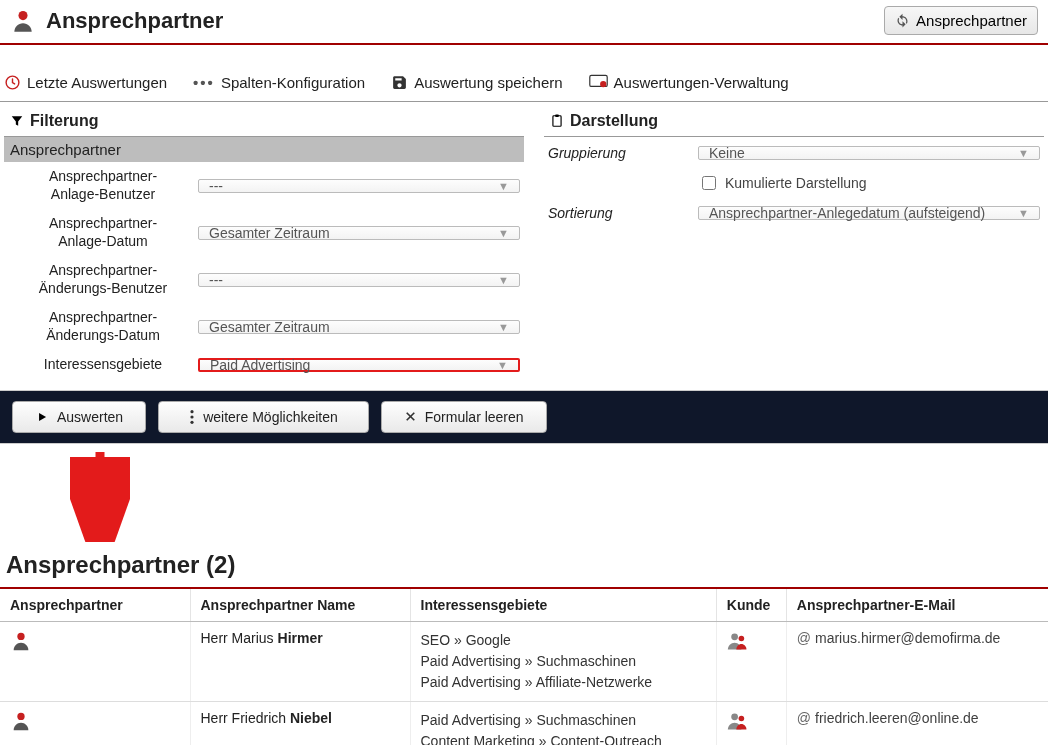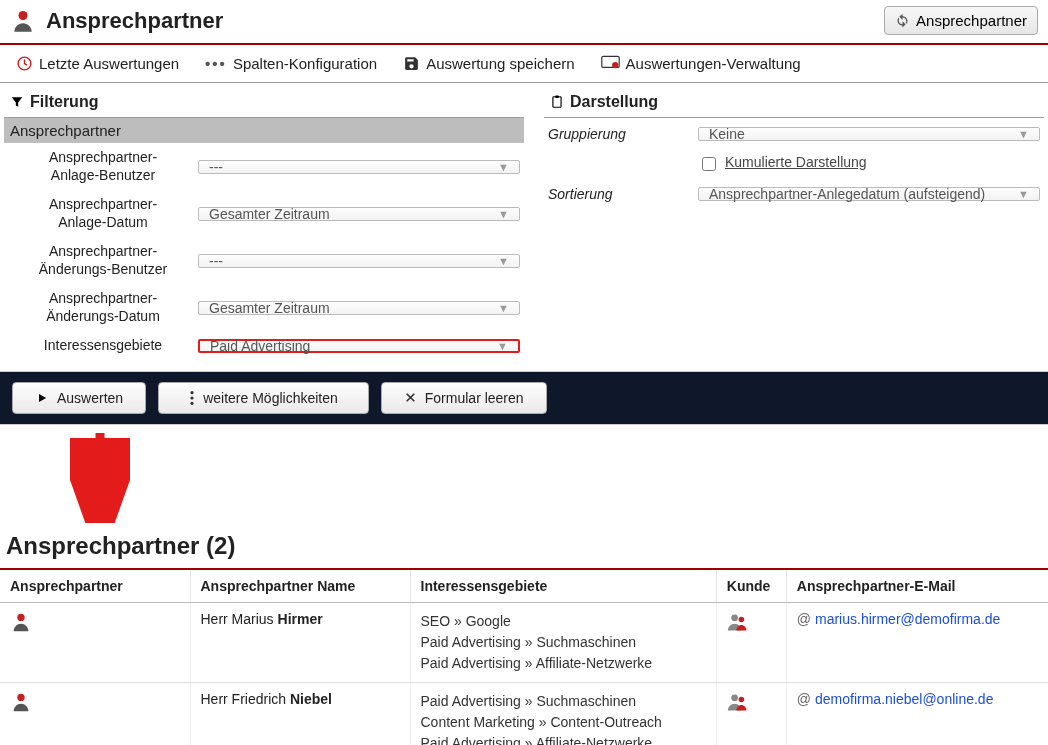--- a/index.html
+++ b/index.html
@@ -30,23 +30,24 @@
     padding: 5px 10px;
     font-size: 15px;
     cursor: pointer;
     display: flex;
     align-items: center;
     gap: 6px;
   }
   .toolbar {
     display: flex;
     gap: 26px;
-    padding: 10px 16px;
+    padding: 10px 4px;
     border-bottom: 1px solid #999;
     align-items: center;
+    margin-top: 19px;
   }
   .toolbar-item {
     display: flex;
     align-items: center;
     gap: 6px;
     cursor: pointer;
     color: #222;
     font-size: 15px;
   }
   .cols {
@@ -108,25 +109,25 @@
     align-items: center;
     padding: 8px 4px;
   }
   .pres-label {
     flex: 0 0 150px;
     font-size: 14px;
     font-style: italic;
   }
   .checkbox-row {
     display: flex;
+    align-items: center;
     gap: 6px;
     padding: 4px 0 4px 154px;
     color: #444;
     font-size: 14px;
-    text-decoration: underline;
   }
   .action-bar {
     margin-top: 10px;
     background: #0f172a;
     border-top: 1px solid #ccc;
     border-bottom: 1px solid #ccc;
     padding: 10px 12px;
     display: flex;
     gap: 12px;
   }
@@ -167,21 +168,21 @@
   }
   table.results th:last-child { border-right: none; }
   table.results td {
     vertical-align: top;
     padding: 8px 10px;
     font-size: 14px;
     border-bottom: 1px solid #ddd;
     border-right: 1px solid #eee;
   }
   table.results td:last-child { border-right: none; }
-  .email-link { color: #1d4ed8; text-decoration: none; }
+  .email-link { color: #404040; text-decoration: none; }
   .interests-line { line-height: 1.5; color:#333; }
   .at-sym { color:#666; margin-right:4px; }
   .svg-icon { flex-shrink:0; }
   input[type=checkbox]{ width:14px; height:14px; }
 </style>
 </head>
 <body>
 
 <div class="header">
   <svg class="svg-icon" width="26" height="26" viewBox="0 0 24 24">
@@ -377,16 +378,16 @@
           <div class="interests-line">Paid Advertising » Suchmaschinen</div>
           <div class="interests-line">Content Marketing » Content-Outreach</div>
           <div class="interests-line">Paid Advertising » Affiliate-Netzwerke</div>
         </td>
     <td><svg width="22" height="22" viewBox="0 0 26 24">
             <circle cx="9" cy="7" r="4" fill="#888"></circle>
             <path d="M1 22c0-4.4 3.6-8 8-8s8 3.6 8 8" fill="#888"></path>
             <circle cx="17" cy="9" r="3.3" fill="#c62020"></circle>
             <path d="M11 22c0-3.6 2.9-6.5 6-6.5s6 2.9 6 6.5" fill="#c62020"></path>
           </svg></td>
-    <td><span class="at-sym">@</span><a class="email-link" href="#">demofirma.niebel@online.de</a></td>
+    <td><span class="at-sym">@</span><a class="email-link" href="#">friedrich.leeren@online.de</a></td>
       </tr>
     </tbody>
 </table>
 
 </body></html>

